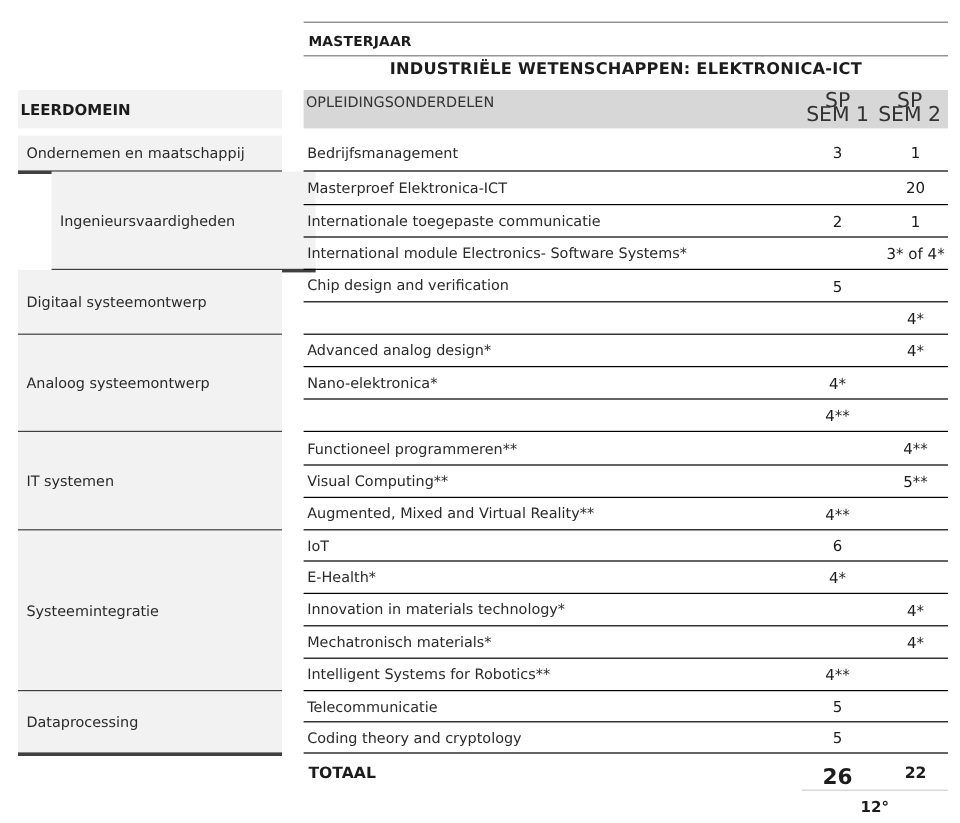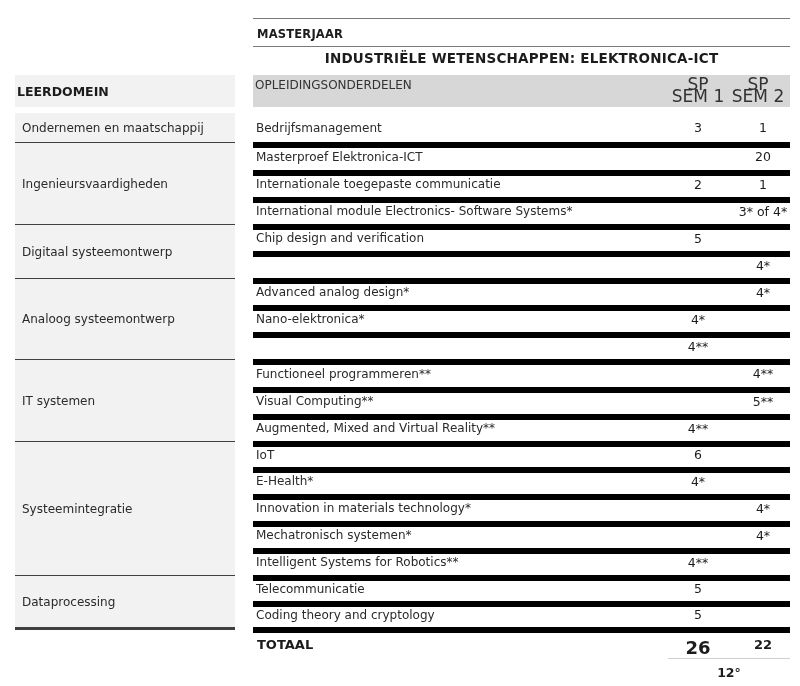--- a/index.html
+++ b/index.html
@@ -8,21 +8,21 @@
   .hline { position:absolute; height:1px; background:#7a7a7a; }
   .masterjaar { position:absolute; left:257px; top:27px; font-size:11.5px; font-weight:bold; color:#1c1c1c; letter-spacing:0.2px; }
   .title { position:absolute; left:253px; width:537px; top:50px; text-align:center; font-size:13.5px; font-weight:bold; color:#1c1c1c; letter-spacing:0.2px; }
   .hdr-left { position:absolute; left:15px; top:75px; width:220px; height:32px; background:#f2f2f2; }
   .hdr-left span { position:absolute; left:2px; top:9px; font-size:12.5px; font-weight:bold; color:#1c1c1c; }
   .hdr-right { position:absolute; left:253px; top:75px; width:537px; height:32px; background:#d7d7d7; }
   .hdr-right .lbl { position:absolute; left:2px; top:3px; font-size:12px; color:#333; }
   .hdr-right .sem { position:absolute; top:3px; width:60px; text-align:center; font-size:17px; line-height:12px; color:#333; }
   .domain { position:absolute; left:15px; width:220px; background:#f2f2f2; border-bottom:3px solid #404040; display:flex; align-items:center; }
   .domain span { padding-left:7px; font-size:12px; color:#2a2a2a; }
-  .row { position:absolute; left:253px; width:537px; border-bottom:6px solid #000000; }
+  .row { position:absolute; left:253px; width:537px; border-bottom:1px solid #000000; }
   .row .name { position:absolute; left:3px; top:0; bottom:0; display:flex; align-items:center; font-size:12px; color:#2a2a2a; white-space:nowrap; }
   .row .v1 { position:absolute; left:420px; width:50px; top:0; bottom:0; display:flex; align-items:center; justify-content:center; font-size:12.5px; color:#1c1c1c; }
   .row .v2 { position:absolute; left:480px; width:60px; top:0; bottom:0; display:flex; align-items:center; justify-content:center; font-size:12.5px; color:#1c1c1c; }
   .totaal { position:absolute; left:257px; top:637px; font-size:13px; font-weight:bold; color:#1c1c1c; }
   .tot1 { position:absolute; left:673px; width:50px; top:637px; text-align:center; font-size:18px; font-weight:bold; color:#1c1c1c; }
   .tot2 { position:absolute; left:733px; width:60px; top:637px; text-align:center; font-size:13px; font-weight:bold; color:#1c1c1c; }
   .totline { position:absolute; left:668px; top:658px; width:122px; height:1px; background:#cfcfcf; }
   .grand { position:absolute; left:668px; width:122px; top:665px; text-align:center; font-size:12.5px; font-weight:bold; color:#1c1c1c; }
 </style>
 </head>
@@ -44,21 +44,21 @@
   </div>
   <div class="sem" style="left:475px;">
     <div>SP</div>
     <div>SEM 2</div>
   </div>
 </div>
 
 <div class="domain" style="top:113px; height:29px;">
     <span>Ondernemen en maatschappij</span>
   </div>
-<div class="domain" style="top:143px; height:81px;">
+<div class="domain" style="top:143px; height:81px;margin-left:28px;">
     <span>Ingenieursvaardigheden</span>
   </div>
 <div class="domain" style="top:225px; height:53px;">
     <span>Digitaal systeemontwerp</span>
   </div>
 <div class="domain" style="top:279px; height:80px;">
     <span>Analoog systeemontwerp</span>
   </div>
 <div class="domain" style="top:360px; height:81px;">
     <span>IT systemen</span>
@@ -137,21 +137,21 @@
     <span class="name">E-Health*</span>
     <span class="v1">4*</span>
     <span class="v2"></span>
   </div>
 <div class="row" style="top:495px; height:26px;">
     <span class="name">Innovation in materials technology*</span>
     <span class="v1"></span>
     <span class="v2">4*</span>
   </div>
 <div class="row" style="top:522px; height:26px;">
-    <span class="name">Mechatronisch systemen*</span>
+    <span class="name">Mechatronisch materials*</span>
     <span class="v1"></span>
     <span class="v2">4*</span>
   </div>
 <div class="row" style="top:549px; height:26px;">
     <span class="name">Intelligent Systems for Robotics**</span>
     <span class="v1">4**</span>
     <span class="v2"></span>
   </div>
 <div class="row" style="top:576px; height:25px;">
     <span class="name">Telecommunicatie</span>

